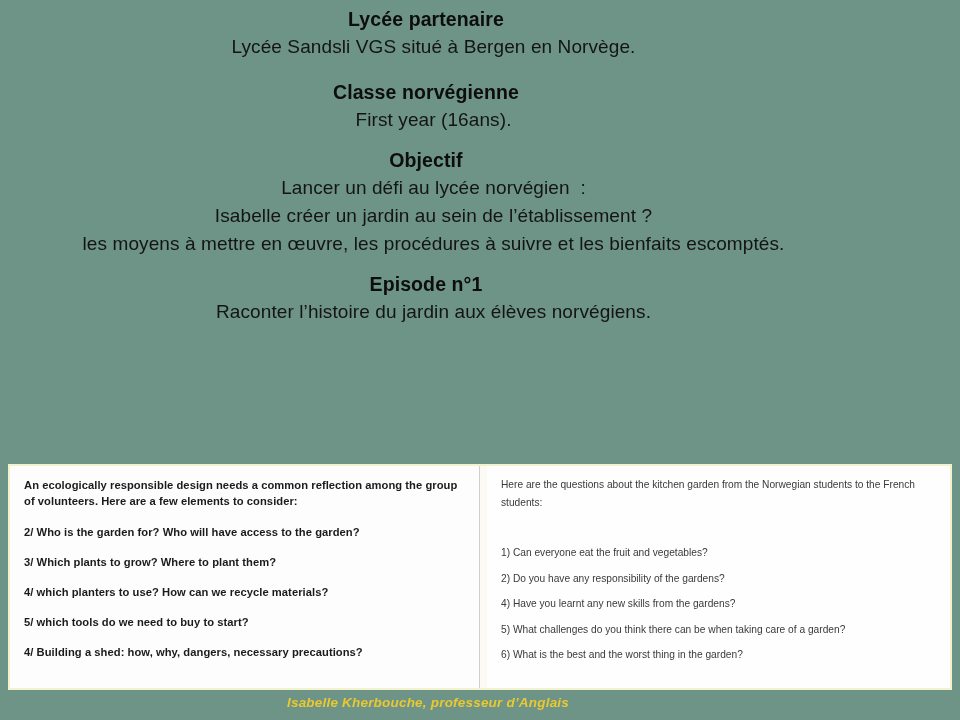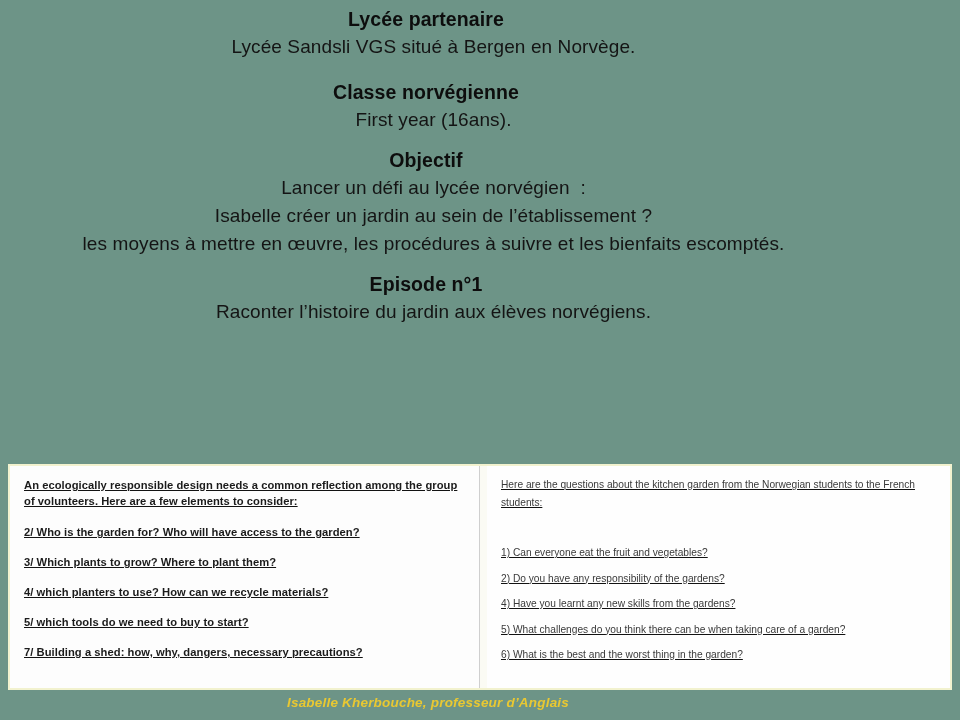--- a/index.html
+++ b/index.html
@@ -61,21 +61,20 @@
     position: absolute;
     left: 8px;
     top: 464px;
     width: 944px;
     height: 226px;
     background: #fbfbf4;
     border: 2px solid #f2f2cf;
     box-sizing: border-box;
     display: flex;
     overflow: hidden;
-    text-decoration: underline;
   }
 
   .doc-pane {
     box-sizing: border-box;
     background: #ffffff;
     height: 100%;
     overflow: hidden;
   }
 
   .doc-pane-left {
@@ -187,21 +186,21 @@
 </div>
 
 <div class="doc-image" style="border-color: rgb(242, 242, 207);">
 
   <div class="doc-pane doc-pane-left">
     <p class="doc-intro-left">An ecologically responsible design needs a common reflection among the group of volunteers. Here are a few elements to consider:</p>
     <p class="doc-item-left">2/ Who is the garden for? Who will have access to the garden?</p>
     <p class="doc-item-left">3/ Which plants to grow? Where to plant them?</p>
     <p class="doc-item-left">4/ which planters to use? How can we recycle materials?</p>
     <p class="doc-item-left">5/ which tools do we need to buy to start?</p>
-    <p class="doc-item-left">7/ Building a shed: how, why, dangers, necessary precautions?</p>
+    <p class="doc-item-left">4/ Building a shed: how, why, dangers, necessary precautions?</p>
   </div>
 
   <div class="doc-pane-divider"></div>
 
   <div class="doc-pane doc-pane-right">
     <p class="doc-intro-right">Here are the questions about the kitchen garden from the Norwegian students to the French students:</p>
     <p class="doc-item-right">1) Can everyone eat the fruit and vegetables?</p>
     <p class="doc-item-right">2) Do you have any responsibility of the gardens?</p>
     <p class="doc-item-right">4) Have you learnt any new skills from the gardens?</p>
     <p class="doc-item-right">5) What challenges do you think there can be when taking care of a garden?</p>

